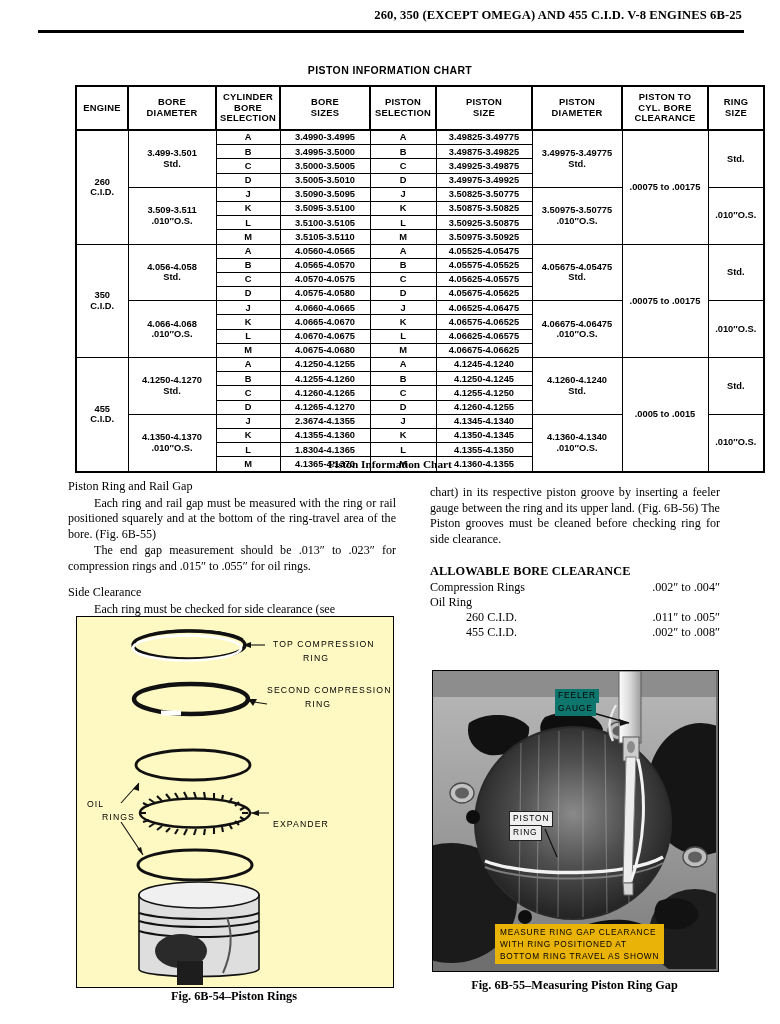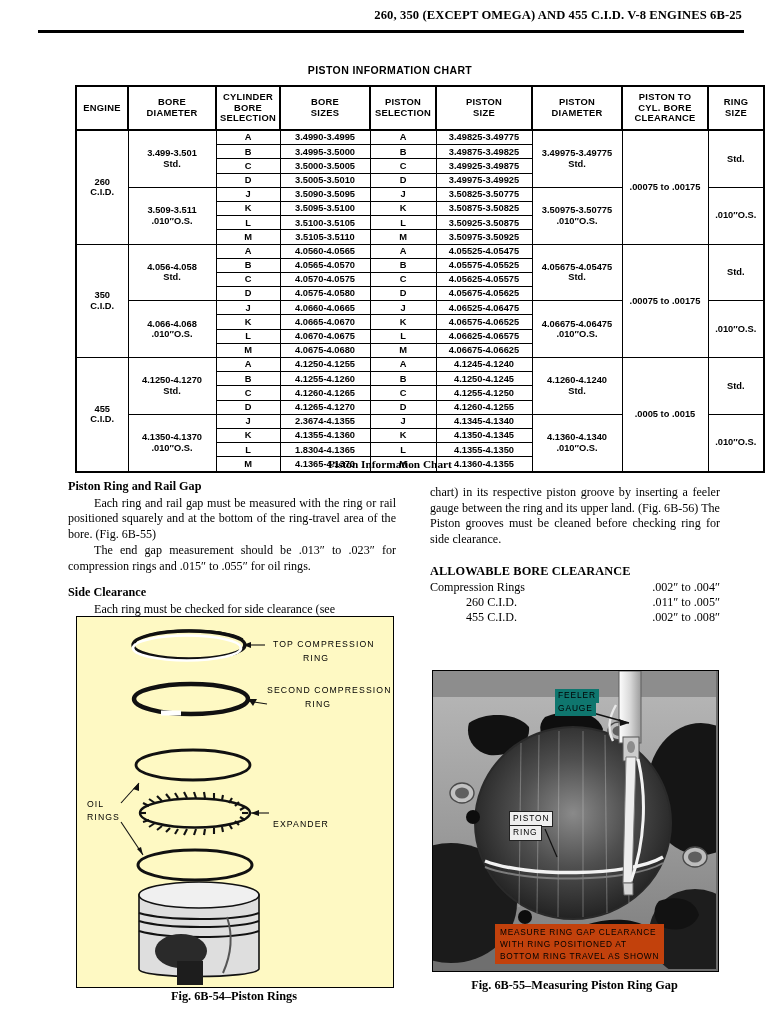--- a/index.html
+++ b/index.html
@@ -126,21 +126,21 @@
     position: absolute;
     font-family: "Liberation Serif", serif;
     font-size: 12.1px;
     line-height: 1.285;
     text-align: justify;
   }
   #left-col  { top: 479px; left: 68px;  width: 328px; }
   #right-col { top: 485px; left: 430px; width: 290px; }
 
   .sec-head {
-    font-weight: bold;
+    font-weight: normal;
     font-size: 12.2px;
     margin: 0 0 1px 0;
   }
   p.para {
     margin: 0 0 0 0;
     text-indent: 26px;
   }
   p.para.gap { margin-top: 1px; }
   p.flush { margin: 0; text-indent: 0; }
   .blockgap { height: 11px; }
@@ -220,21 +220,21 @@
     border: 0.8px solid #222;
   }
   .photolbl.plain {
     background: #0f766e;
     padding: 1px 3px;
   }
   #photo-bottom-note {
     position: absolute;
     left: 62px;
     bottom: 7px;
-    background: #c2410c;
+    background: #eab308;
     padding: 2px 5px;
     font-family: "Liberation Sans", sans-serif;
     font-size: 8.3px;
     letter-spacing: 0.75px;
     line-height: 1.45;
     color: #000;
   }
 </style>
 </head>
 <body>
@@ -531,20 +531,23 @@
 
 <div class="col" id="right-col">
   <p class="flush">chart) in its respective piston groove by inserting a feeler gauge between the ring and its upper land. (Fig. 6B-56) The Piston grooves must be cleaned before checking ring for side clearance.</p>
   <div class="blockgap sm"></div>
   <div class="blockgap sm"></div>
   <div id="asc-head">ALLOWABLE BORE CLEARANCE</div>
   <div id="asc-list">
       <div class="asc-row">
         <span class="lbl">Compression Rings</span>
         <span class="val">.002″ to .004″</span>
+      </div>
+      <div class="asc-row">
+        <span class="lbl">Oil Ring</span>
       </div>
       <div class="asc-row">
         <span class="lbl ind">260 C.I.D.</span>
         <span class="val">.011″ to .005″</span>
       </div>
       <div class="asc-row">
         <span class="lbl ind">455 C.I.D.</span>
         <span class="val">.002″ to .008″</span>
       </div>
     </div>
@@ -620,21 +623,21 @@
     </g>
   </svg>
 
   <span class="ringlbl" style="top:22px; left:196px;">TOP COMPRESSION</span>
   <span class="ringlbl" style="top:36px; left:226px;">RING</span>
 
   <span class="ringlbl" style="top:68px; left:190px;">SECOND COMPRESSION</span>
   <span class="ringlbl" style="top:82px; left:228px;">RING</span>
 
   <span class="ringlbl" style="top:182px; left:10px;">OIL</span>
-  <span class="ringlbl" style="top:195px; left:10px;">RINGS</span>
+  <span class="ringlbl" style="top:195px; left:25px;">RINGS</span>
 
   <span class="ringlbl" style="top:190px; left:196px;margin-top:12px;">EXPANDER</span>
 </div>
 <div class="figcap" id="fig-left-cap">Fig. 6B-54–Piston Rings</div>
 
 <div class="figbox" id="fig-right">
   <svg width="283" height="298" viewBox="0 0 283 298" style="position:absolute;top:0;left:0;">
     <defs>
       <radialGradient id="boreg" cx="50%" cy="45%" r="62%">
         <stop offset="0%" stop-color="#8a8a8a"></stop>

